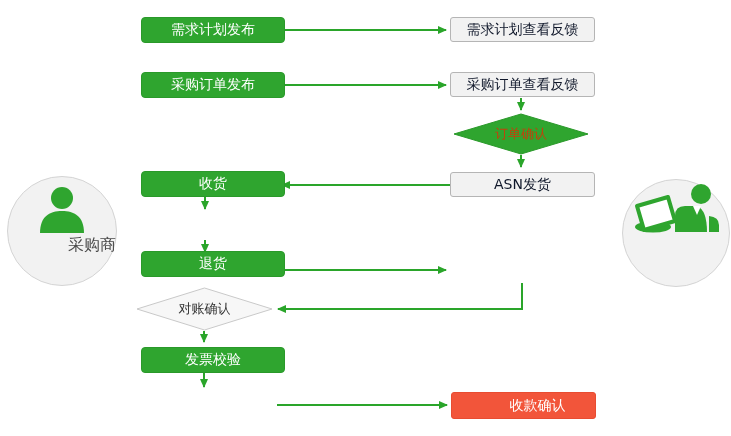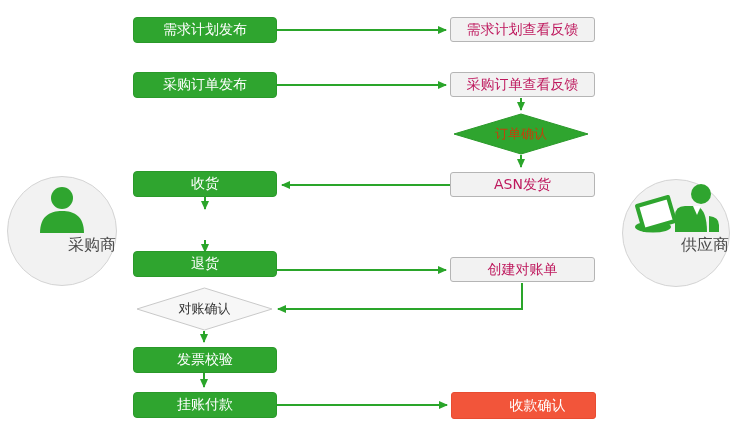--- a/index.html
+++ b/index.html
@@ -7,24 +7,24 @@
     position:relative;width:731px;height:436px;background:#ffffff;overflow:hidden;
     font-family:"DejaVu Sans","Liberation Sans",sans-serif;
   }
   .wires{position:absolute;left:0;top:0;width:731px;height:436px;}
   .node{
     position:absolute;display:flex;align-items:center;justify-content:center;
     font-size:14px;box-sizing:border-box;white-space:nowrap;
   }
   .green{
     width:144px;height:26px;background:#2fa52f;color:#ffffff;
-    border:1px solid #2a992a;border-radius:4px;
+    border:1px solid #2a992a;border-radius:4px;margin-left:8px;
   }
   .white{
-    width:145px;height:25px;background:#f2f2f2;color:#be185d;
+    width:145px;height:25px;background:#f2f2f2;color:#0f172a;
     border:1px solid #b5b5b5;border-radius:3px;
   }
   .red{
     width:145px;height:27px;background:#f2553a;color:#ffffff;
     border:1px solid #e84c31;border-radius:3px;padding-left:28px;
   }
   .diamond{position:absolute;}
   .diamond svg{position:absolute;left:0;top:0;}
   .dlabel{
     position:absolute;left:0;top:0;width:100%;height:100%;
@@ -77,34 +77,31 @@
 
   <div class="actor" style="left:622px;top:179px;width:106px;height:106px">
     <svg width="106" height="106" viewBox="0 0 106 106">
       <ellipse cx="30" cy="47" rx="18" ry="5.5" fill="#2fa52f"></ellipse>
       <polygon points="14,26 45,17 52,41 21,50" fill="#ffffff" stroke="#2fa52f" stroke-width="4" stroke-linejoin="round"></polygon>
       <circle cx="78" cy="14" r="10" fill="#2fa52f"></circle>
       <path d="M52,52 L52,36 Q52,26 62,26 L74,26 Q84,30 84,52 Z" fill="#2fa52f"></path>
       <polygon points="70,26 78,26 74,35" fill="#ffffff"></polygon>
       <path d="M86,52 L86,36 Q96,37 96,45 L96,52 Z" fill="#2fa52f"></path>
     </svg>
-    <div class="actor-label" style="top:55px">供应商</div>
   </div>
 
   <div class="node green" style="left:133px;top:17px">需求计划发布</div>
   <div class="node green" style="left:133px;top:72px">采购订单发布</div>
   <div class="node green" style="left:133px;top:171px">收货</div>
   <div class="node green" style="left:133px;top:251px">退货</div>
   <div class="node green" style="left:133px;top:347px">发票校验</div>
-  <div class="node green" style="left:133px;top:392px">挂账付款</div>
 
   <div class="node white" style="left:450px;top:17px">需求计划查看反馈</div>
   <div class="node white" style="left:450px;top:72px">采购订单查看反馈</div>
   <div class="node white" style="left:450px;top:172px">ASN发货</div>
-  <div class="node white" style="left:450px;top:257px">创建对账单</div>
   <div class="node red" style="left:451px;top:392px">收款确认</div>
 
   <div class="diamond" style="left:453px;top:113px;width:136px;height:42px">
     <svg width="136" height="42" viewBox="0 0 136 42">
       <polygon points="68,1 135,21 68,41 1,21" fill="#2fa52f" stroke="#2a992a" stroke-width="1"></polygon>
     </svg>
     <span class="dlabel lt">订单确认</span>
   </div>
 
   <div class="diamond" style="left:136px;top:287px;width:137px;height:44px">

